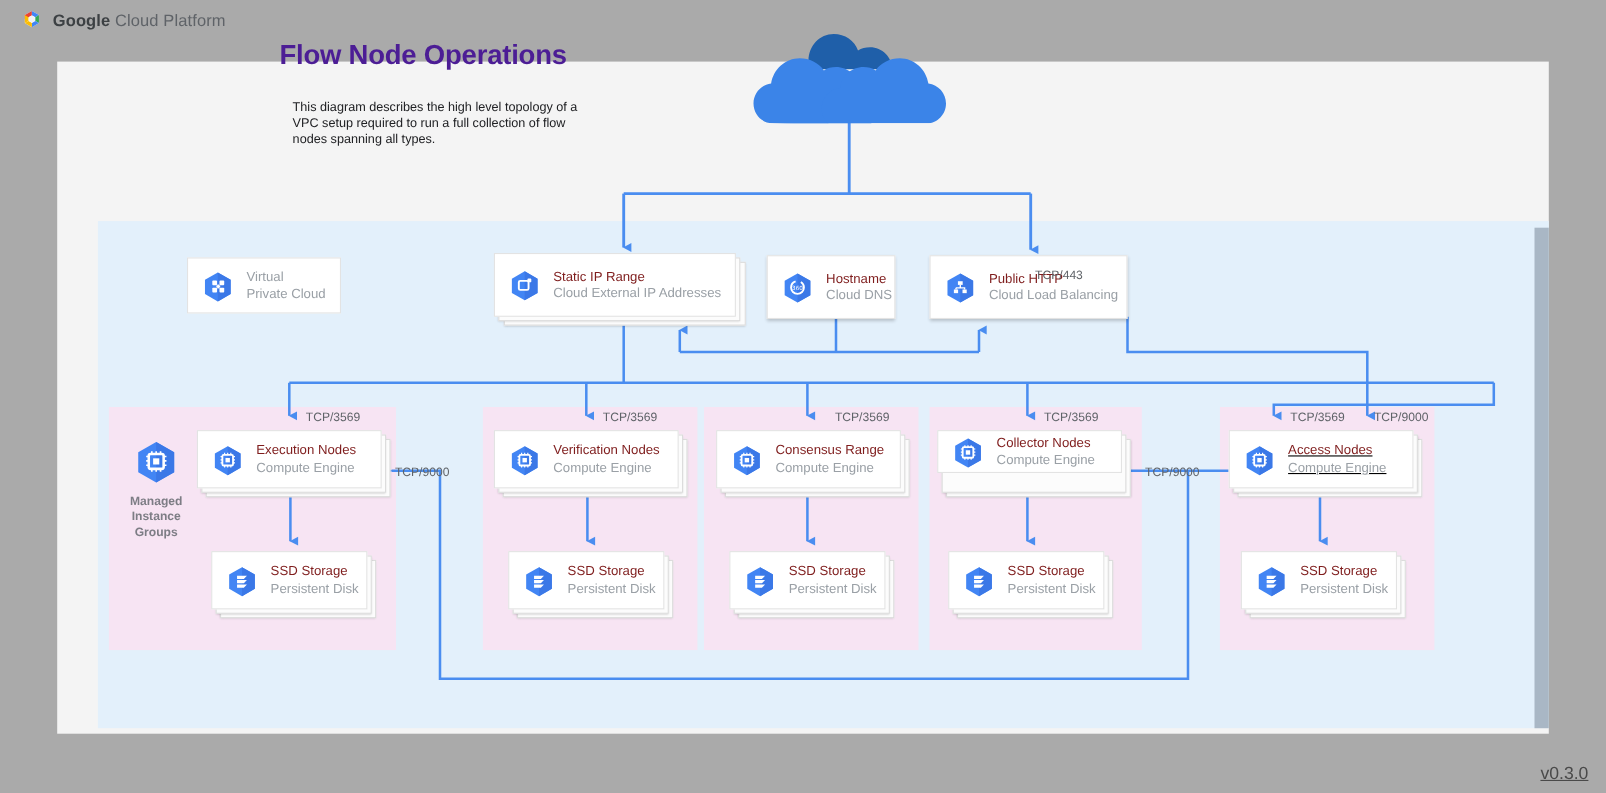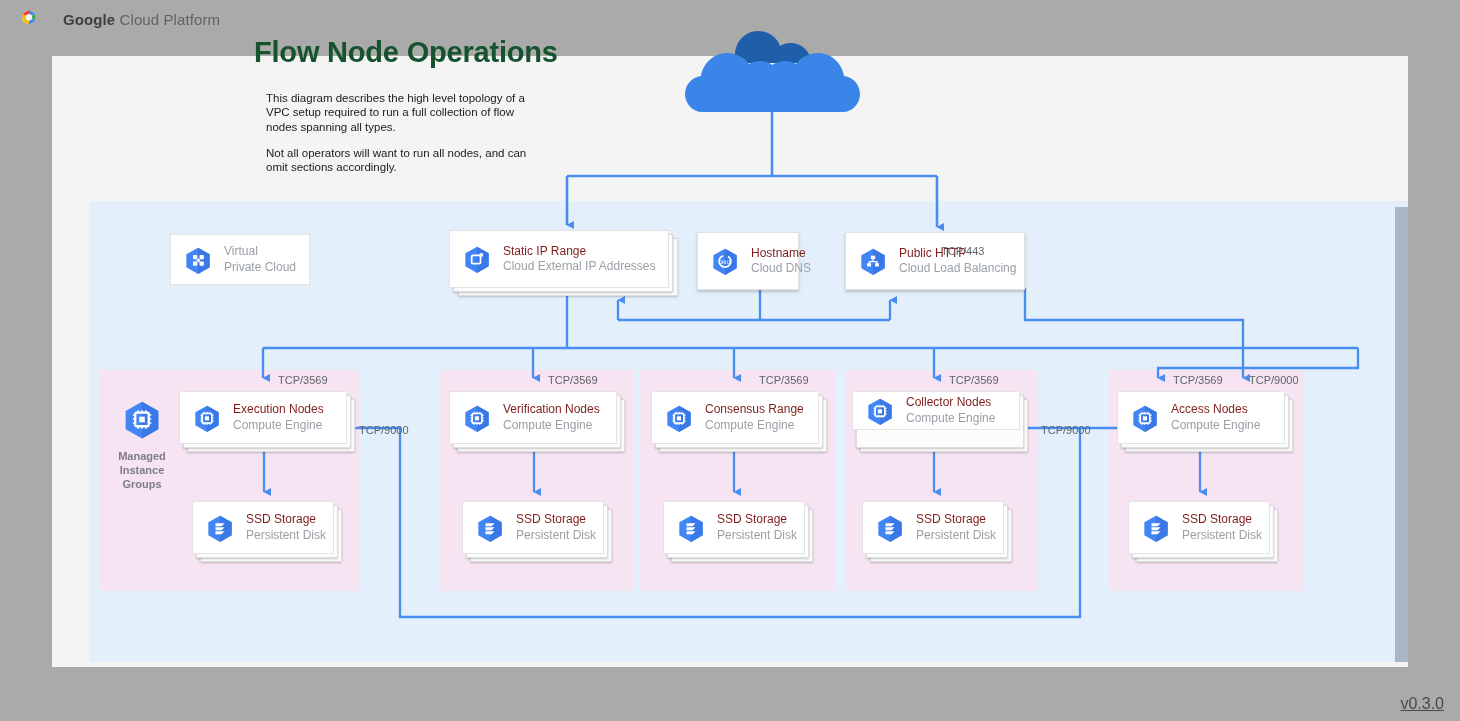--- a/index.html
+++ b/index.html
@@ -5,30 +5,30 @@
 <style>
   html,body{margin:0;padding:0;}
   body{
     width:1460px;height:721px;
     background:#aaaaaa;
     font-family:"Liberation Sans", sans-serif;
     overflow:hidden;
     position:relative;
   }
   
-  #brand{position:absolute;left:18px;top:8px;display:flex;align-items:center;gap:23px;}
+  #brand{position:absolute;left:18px;top:8px;display:flex;align-items:center;gap:8px;}
   #brand .logo{width:22px;height:22px;display:block;}
   #brand .brand-text{font-size:15px;color:#5f6368;letter-spacing:.1px;white-space:nowrap;}
   #brand .brand-text b{color:#3c4043;font-weight:bold;}
 
   
   #page{position:absolute;left:52px;top:56px;width:1356px;height:611px;background:#f4f4f4;}
 
   
-  #title{position:absolute;left:254px;top:36px;font-size:29px;font-weight:bold;color:#14532d;letter-spacing:-.2px;}
+  #title{position:absolute;left:254px;top:36px;font-size:25px;font-weight:bold;color:#4c1d95;letter-spacing:-.2px;}
   #desc{position:absolute;left:254px;top:79px;width:300px;font-size:11.5px;line-height:14.3px;color:#202124;}
   #desc p{margin:12px;}
 
   
   #vpc{position:absolute;left:89px;top:201px;width:1319px;height:461px;background:#e3f0fb;}
   #vpc-shadow{position:absolute;left:1395px;top:207px;width:13px;height:455px;background:#9fadbb;opacity:.85;}
 
   
   .group{position:absolute;background:#f7e4f3;top:370px;height:221px;}
 
@@ -79,21 +79,20 @@
   <div class="brand-text">
     <b>Google</b><span> Cloud Platform</span>
   </div>
 </div>
 
 <div id="page"></div>
 
 <div id="title">Flow Node Operations</div>
 <div id="desc">
   <p>This diagram describes the high level topology of a VPC setup required to run a full collection of flow nodes spanning all types.</p>
-  <p>Not all operators will want to run all nodes, and can omit sections accordingly.</p>
 </div>
 
 <div id="vpc"></div>
 <div id="vpc-shadow"></div>
 
 <div class="group" style="left:99px;width:261px;"></div>
 <div class="group" style="left:439px;width:195px;"></div>
 <div class="group" style="left:640px;width:195px;"></div>
 <div class="group" style="left:845px;width:193px;"></div>
 <div class="group" style="left:1109px;width:195px;"></div>
@@ -185,21 +184,21 @@
     <path d="M18 3.2 32 11.2v15.6L18 34.8z" fill="#3b78e7"></path>
     <rect x="11.6" y="13.6" width="10.6" height="9.8" rx="1.6" fill="none" stroke="#fff" stroke-width="2.1"></rect>
     <rect x="21" y="11" width="4.2" height="4.2" rx="1" fill="#fff"></rect>
   </svg>
   <div class="txt">
     <span class="t1">Static IP Range</span>
     <span class="t2">Cloud External IP Addresses</span>
   </div>
 </div>
 
-<div class="card" style="left:697px;top:232px;width:102px;height:58px;box-shadow:0 2px 3px rgba(0,0,0,.2);">
+<div class="card" style="left:697px;top:232px;width:117px;height:58px;box-shadow:0 2px 3px rgba(0,0,0,.2);">
   <svg class="ico" viewBox="0 0 36 36">
     <path d="M18 3.2 32 11.2v15.6L18 34.8 4 26.8V11.2z" fill="#4285f4"></path>
     <path d="M18 3.2 32 11.2v15.6L18 34.8z" fill="#3b78e7"></path>
     <circle cx="18" cy="18.4" r="7" fill="none" stroke="#fff" stroke-width="2.1" stroke-dasharray="30 6"></circle>
     <text x="18" y="21.2" font-size="6.2" fill="#fff" text-anchor="middle" font-family="DejaVu Sans, sans-serif">360</text>
   </svg>
   <div class="txt">
     <span class="t1">Hostname</span>
     <span class="t2">Cloud DNS</span>
   </div>
@@ -307,21 +306,21 @@
     </g>
   </svg>
   <div class="txt">
     <span class="t1">Collector Nodes</span>
     <span class="t2">Compute Engine</span>
   </div>
 </div>
 
 <div class="paper" style="left:1125px;top:399px;width:168px;height:53px;"></div>
 <div class="paper" style="left:1121px;top:395px;width:168px;height:53px;"></div>
-<div class="card" style="left:1117px;top:391px;width:168px;height:53px;">
+<div class="card" style="left:1117px;top:391px;width:168px;height:53px;text-decoration:underline;">
   <svg class="ico" viewBox="0 0 36 36">
     <path d="M18 3.2 32 11.2v15.6L18 34.8 4 26.8V11.2z" fill="#4285f4"></path>
     <path d="M18 3.2 32 11.2v15.6L18 34.8z" fill="#3b78e7"></path>
     <rect x="12.2" y="12.6" width="11.6" height="11.6" rx="1.4" fill="none" stroke="#fff" stroke-width="2"></rect>
     <rect x="15.6" y="16" width="4.8" height="4.8" fill="#fff"></rect>
     <g stroke="#fff" stroke-width="1.3">
       <path d="M14.6 10.4v2.2M18 10.4v2.2M21.4 10.4v2.2M14.6 24.2v2.2M18 24.2v2.2M21.4 24.2v2.2"></path>
       <path d="M10.2 14.6h2.2M10.2 18h2.2M10.2 21.4h2.2M23.8 14.6h2.2M23.8 18h2.2M23.8 21.4h2.2"></path>
     </g>
   </svg>

